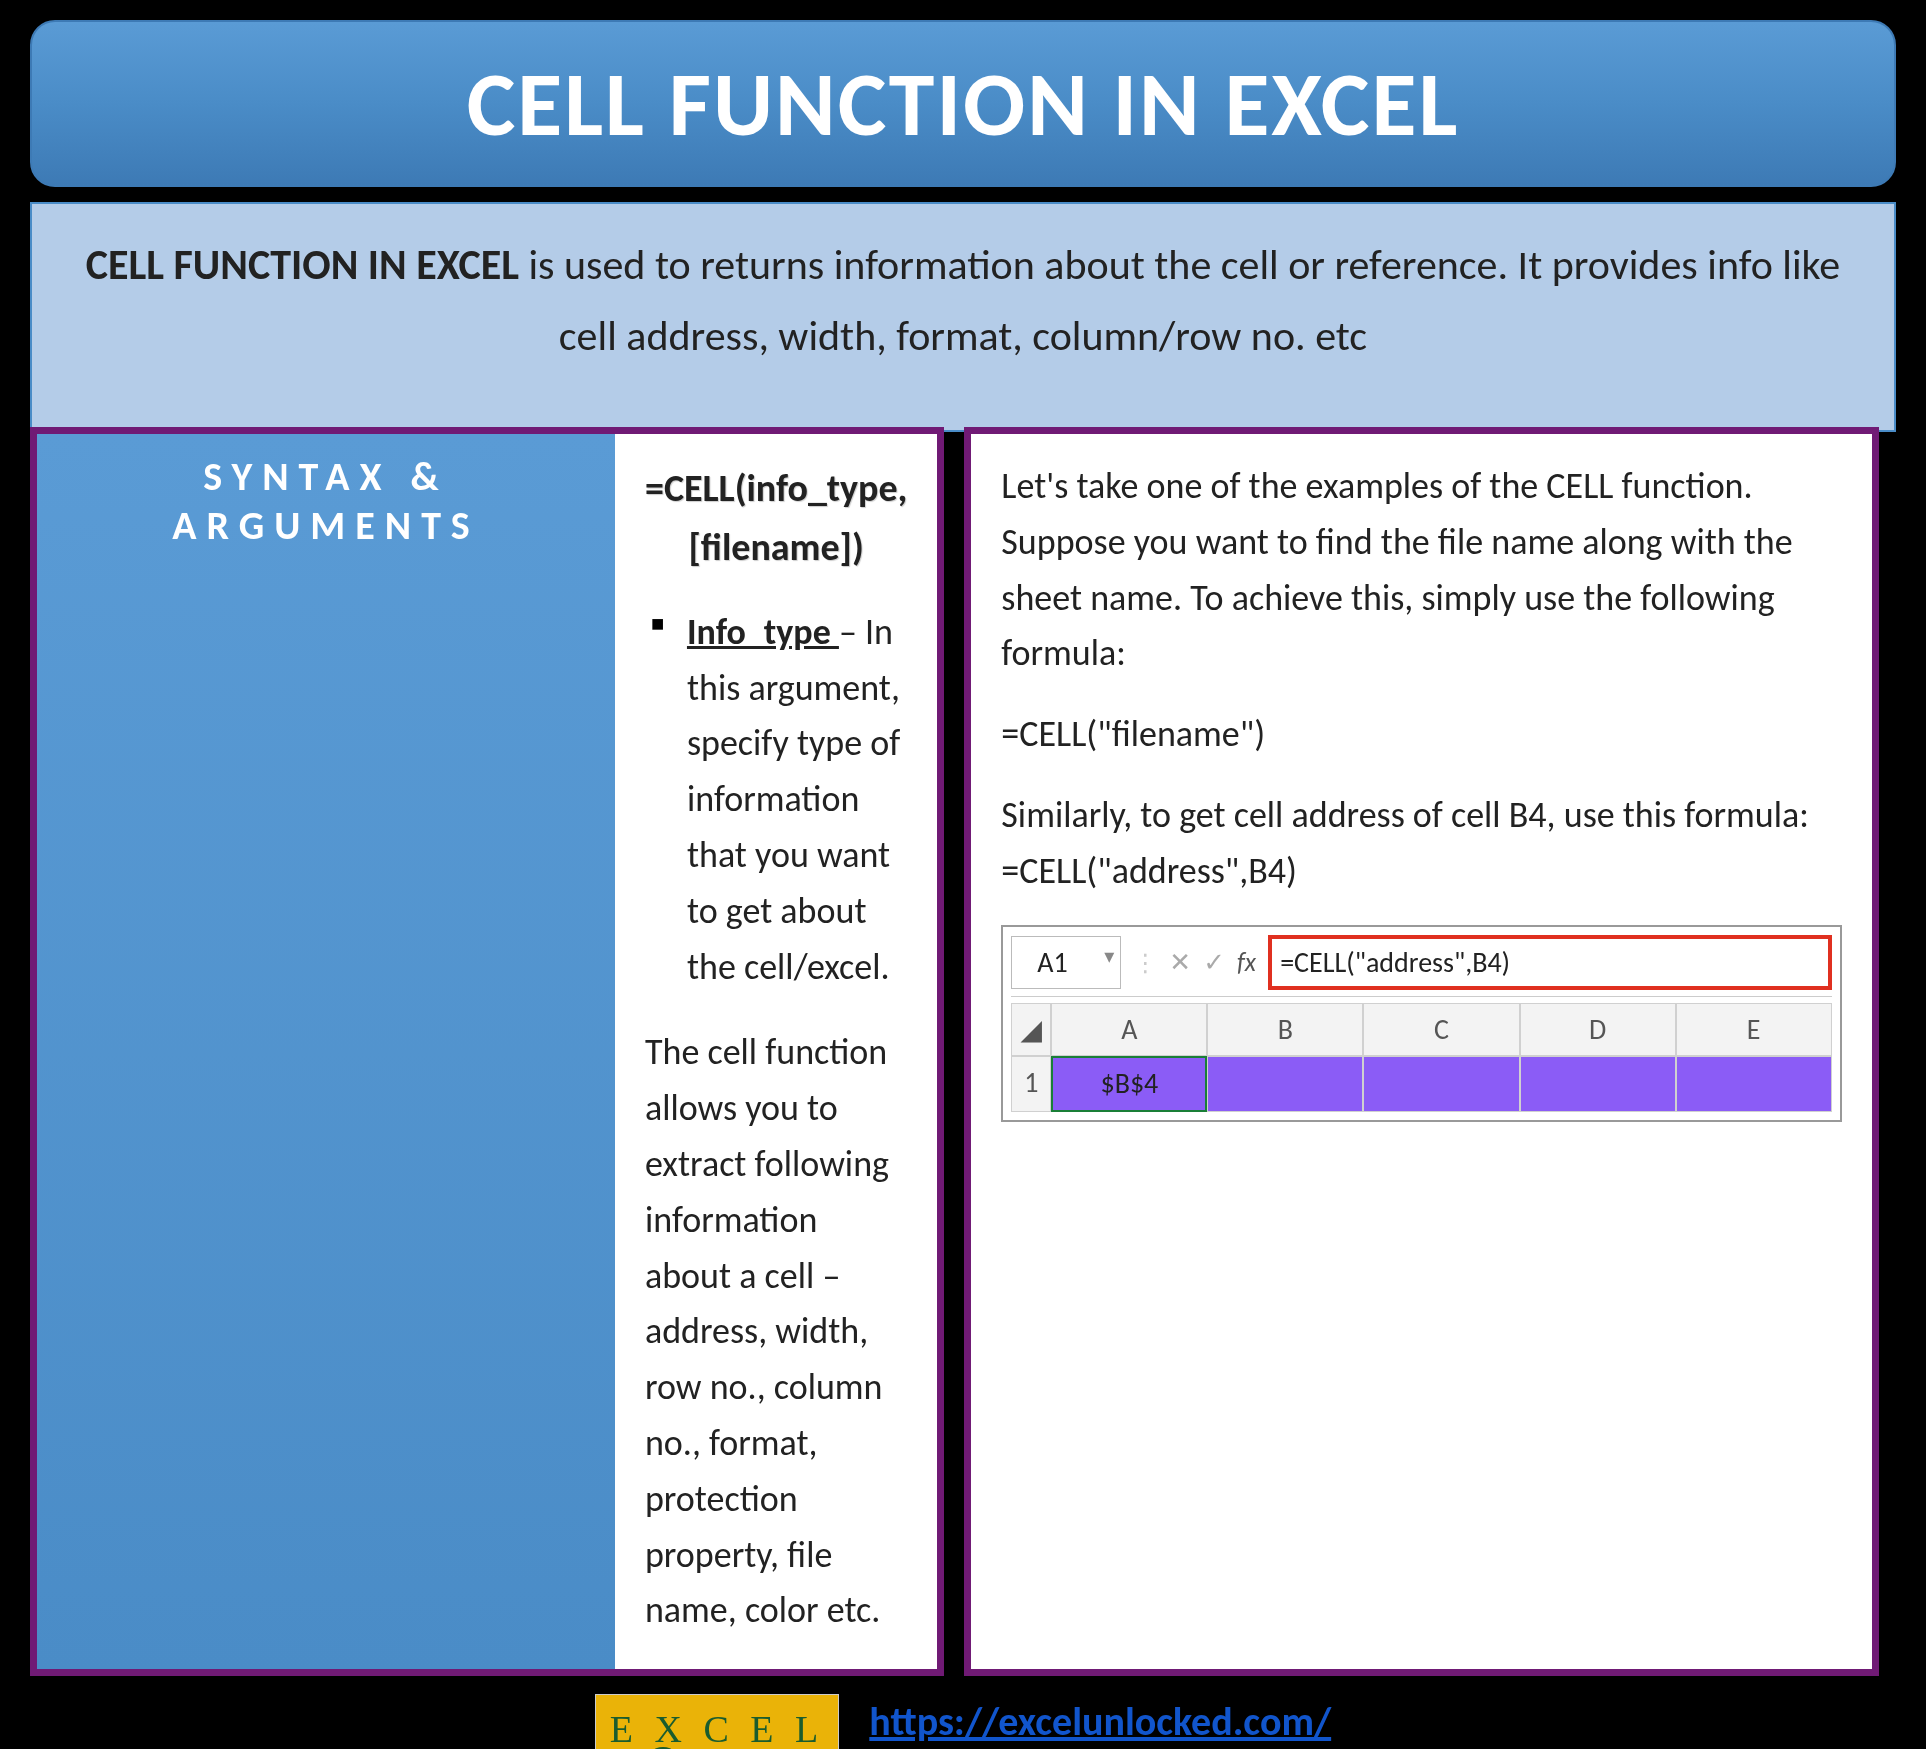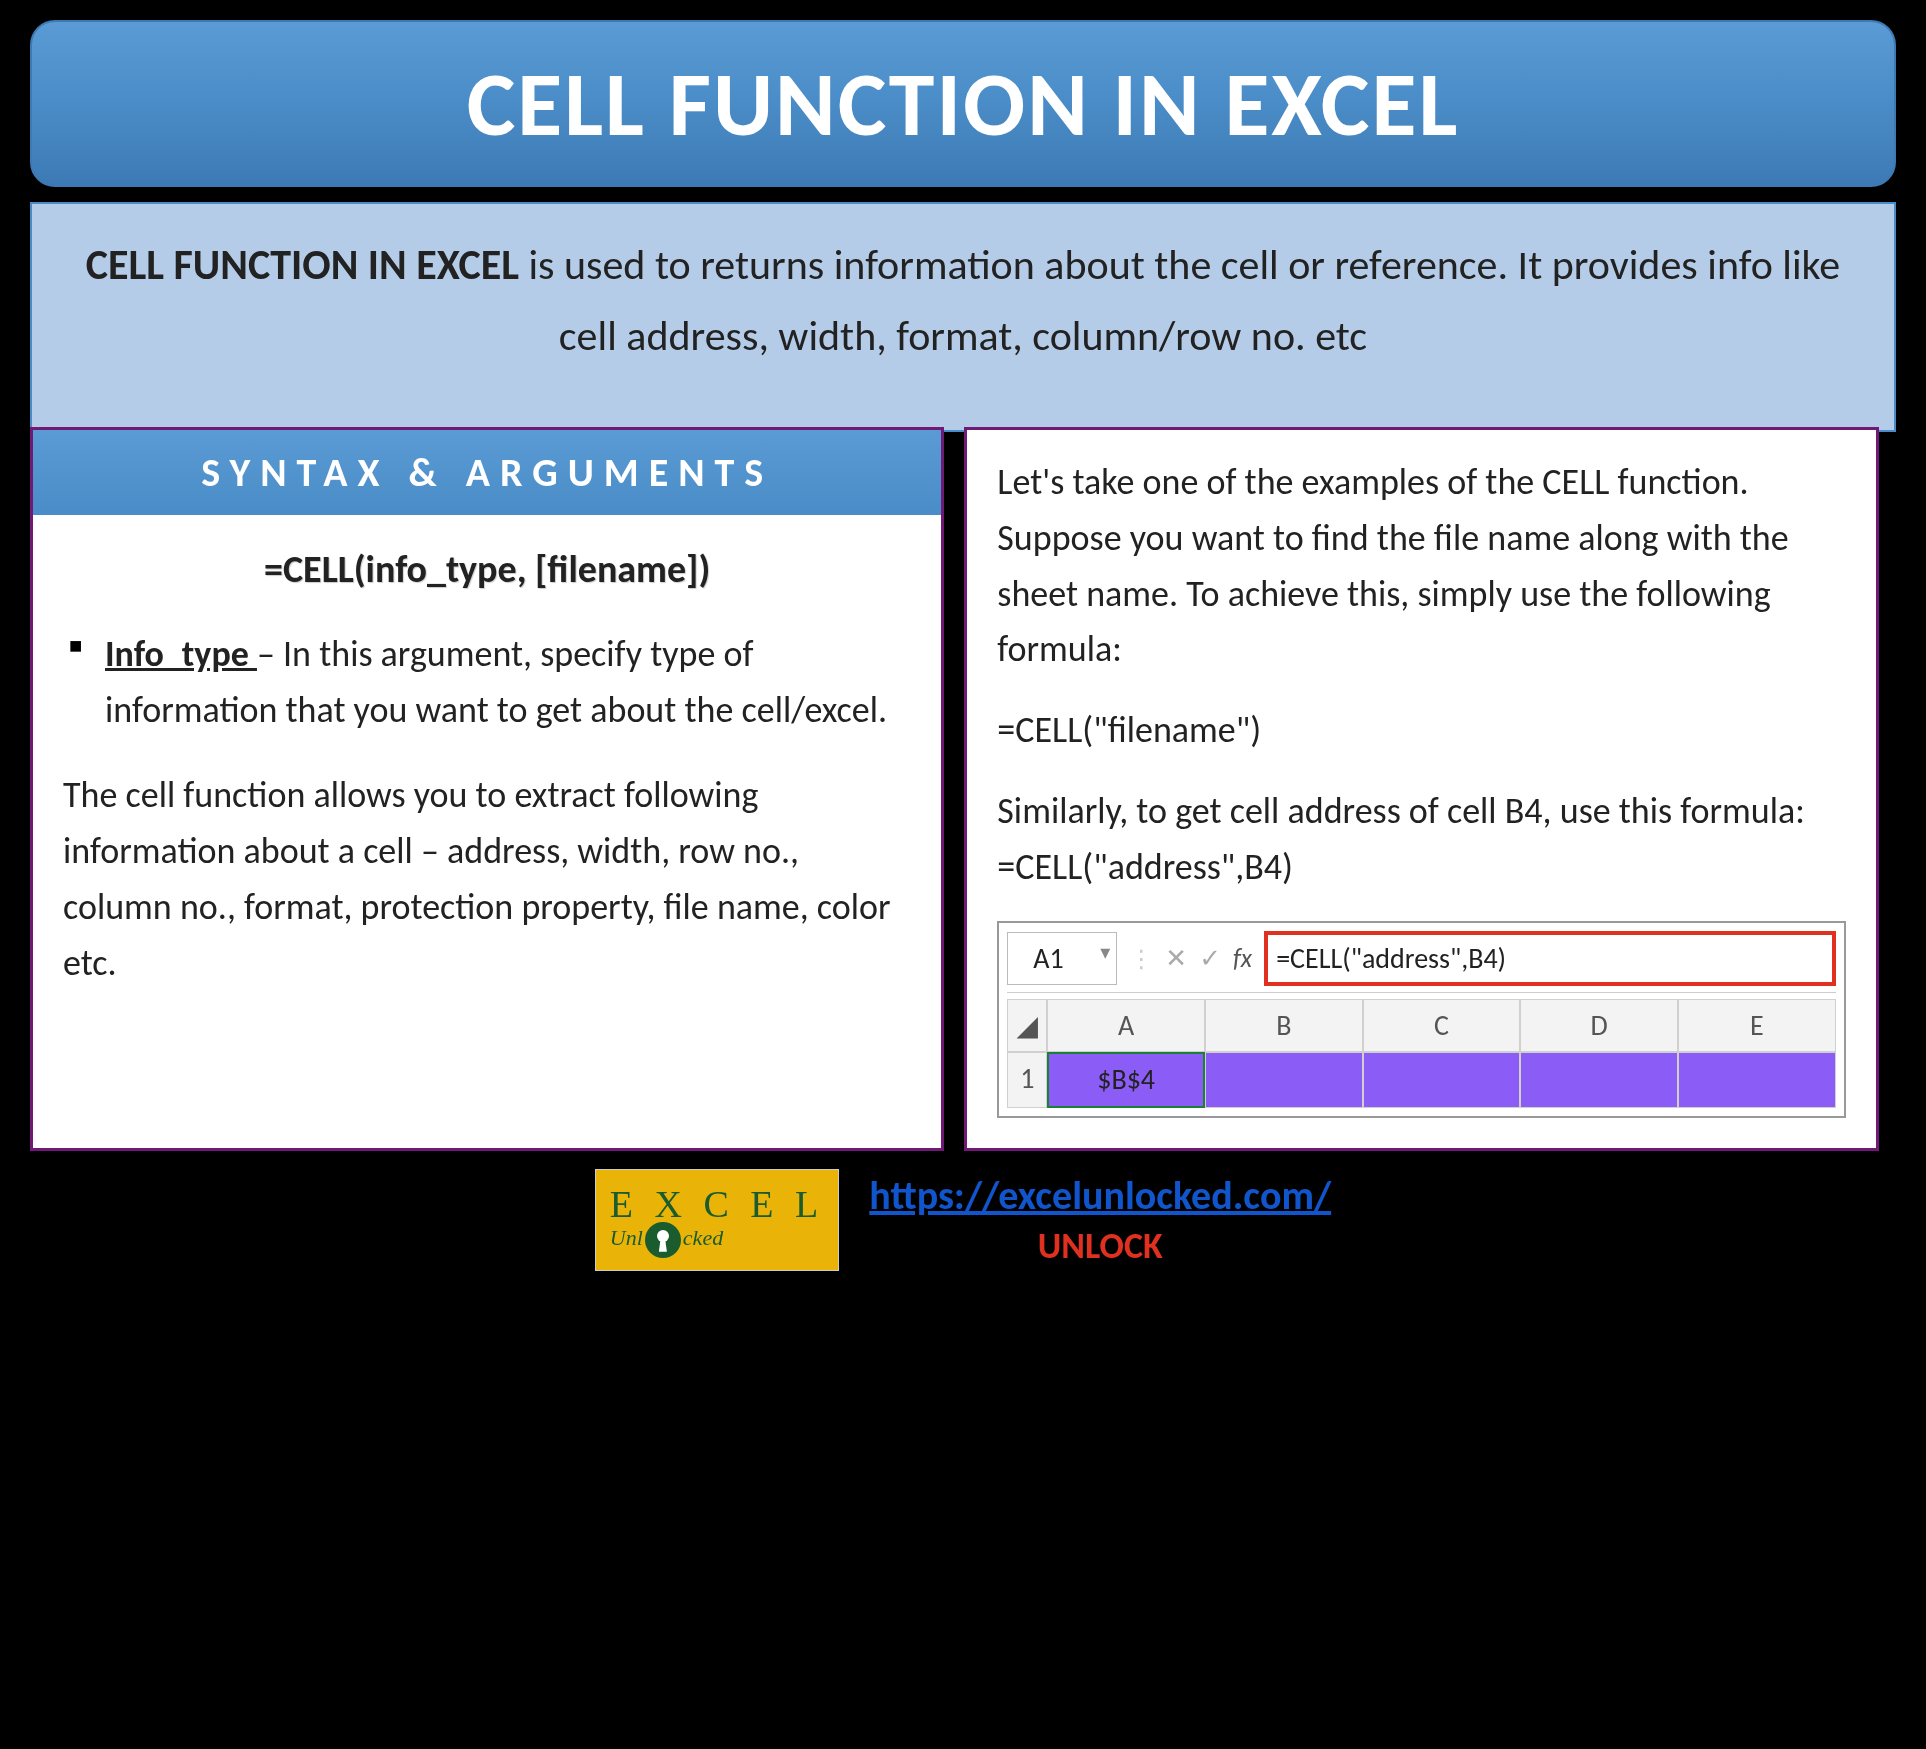--- a/index.html
+++ b/index.html
@@ -43,23 +43,23 @@
   .columns {
     display: flex;
     gap: 20px;
     padding: 0 10px;
     margin-top: -5px;
     position: relative;
   }
   .col {
     flex: 1;
     background: #fff;
-    border: 3px solid #701a75;
-    display: flex;
-    flex-direction: column;
+    border: 7px solid #701a75;
+    display: flex;
+    flex-direction: row;
   }
   .col-left { flex: 0 0 49%; }
   .col-right { flex: 0 0 49%; }
   .col-header {
     background: linear-gradient(to bottom, #5a9bd5 0%, #4a8cc7 100%);
     color: #fff;
     font-size: 40px;
     font-weight: bold;
     letter-spacing: 10px;
     text-align: center;

